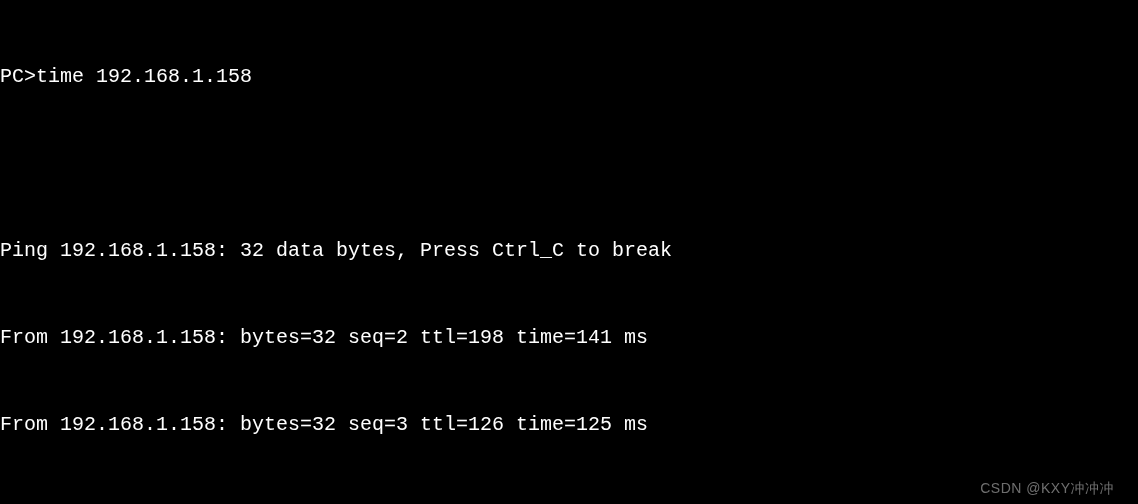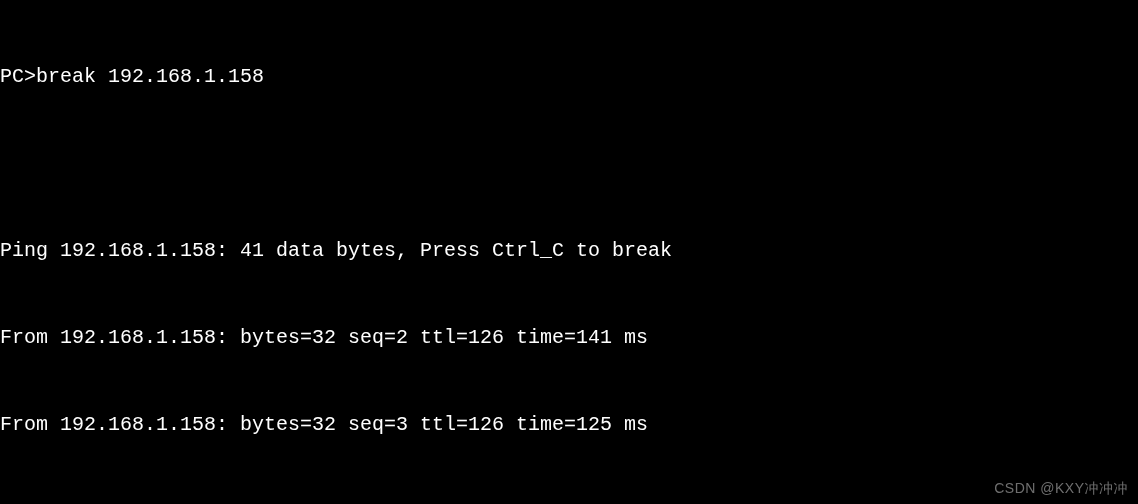--- a/index.html
+++ b/index.html
@@ -21,35 +21,35 @@
     }
     .terminal {
       white-space: pre;
     }
     .line {
       display: block;
     }
     .watermark {
       position: absolute;
       bottom: 6px;
-      right: 10px;
+      right: 24px;
       font-family: Arial, sans-serif;
       font-size: 14px;
       color: rgba(200,200,200,0.55);
       letter-spacing: 0.5px;
     }
   </style>
 </head>
 <body>
 
 <div class="terminal">
-  <span class="line"><span>PC&gt;</span><span>break 192.168.1.158</span></span>
+  <span class="line"><span>PC&gt;</span><span>time 192.168.1.158</span></span>
   <span class="line"> </span>
-  <span class="line">Ping 192.168.1.158: 41 data bytes, Press Ctrl_C to break</span>
-  <span class="line">From 192.168.1.158: bytes=32 seq=2 ttl=126 time=141 ms</span>
+  <span class="line">Ping 192.168.1.158: 32 data bytes, Press Ctrl_C to break</span>
+  <span class="line">From 192.168.1.158: bytes=32 seq=2 ttl=198 time=141 ms</span>
   <span class="line">From 192.168.1.158: bytes=32 seq=3 ttl=126 time=125 ms</span>
   
   
   
   
   
   
   
   
 </div>

